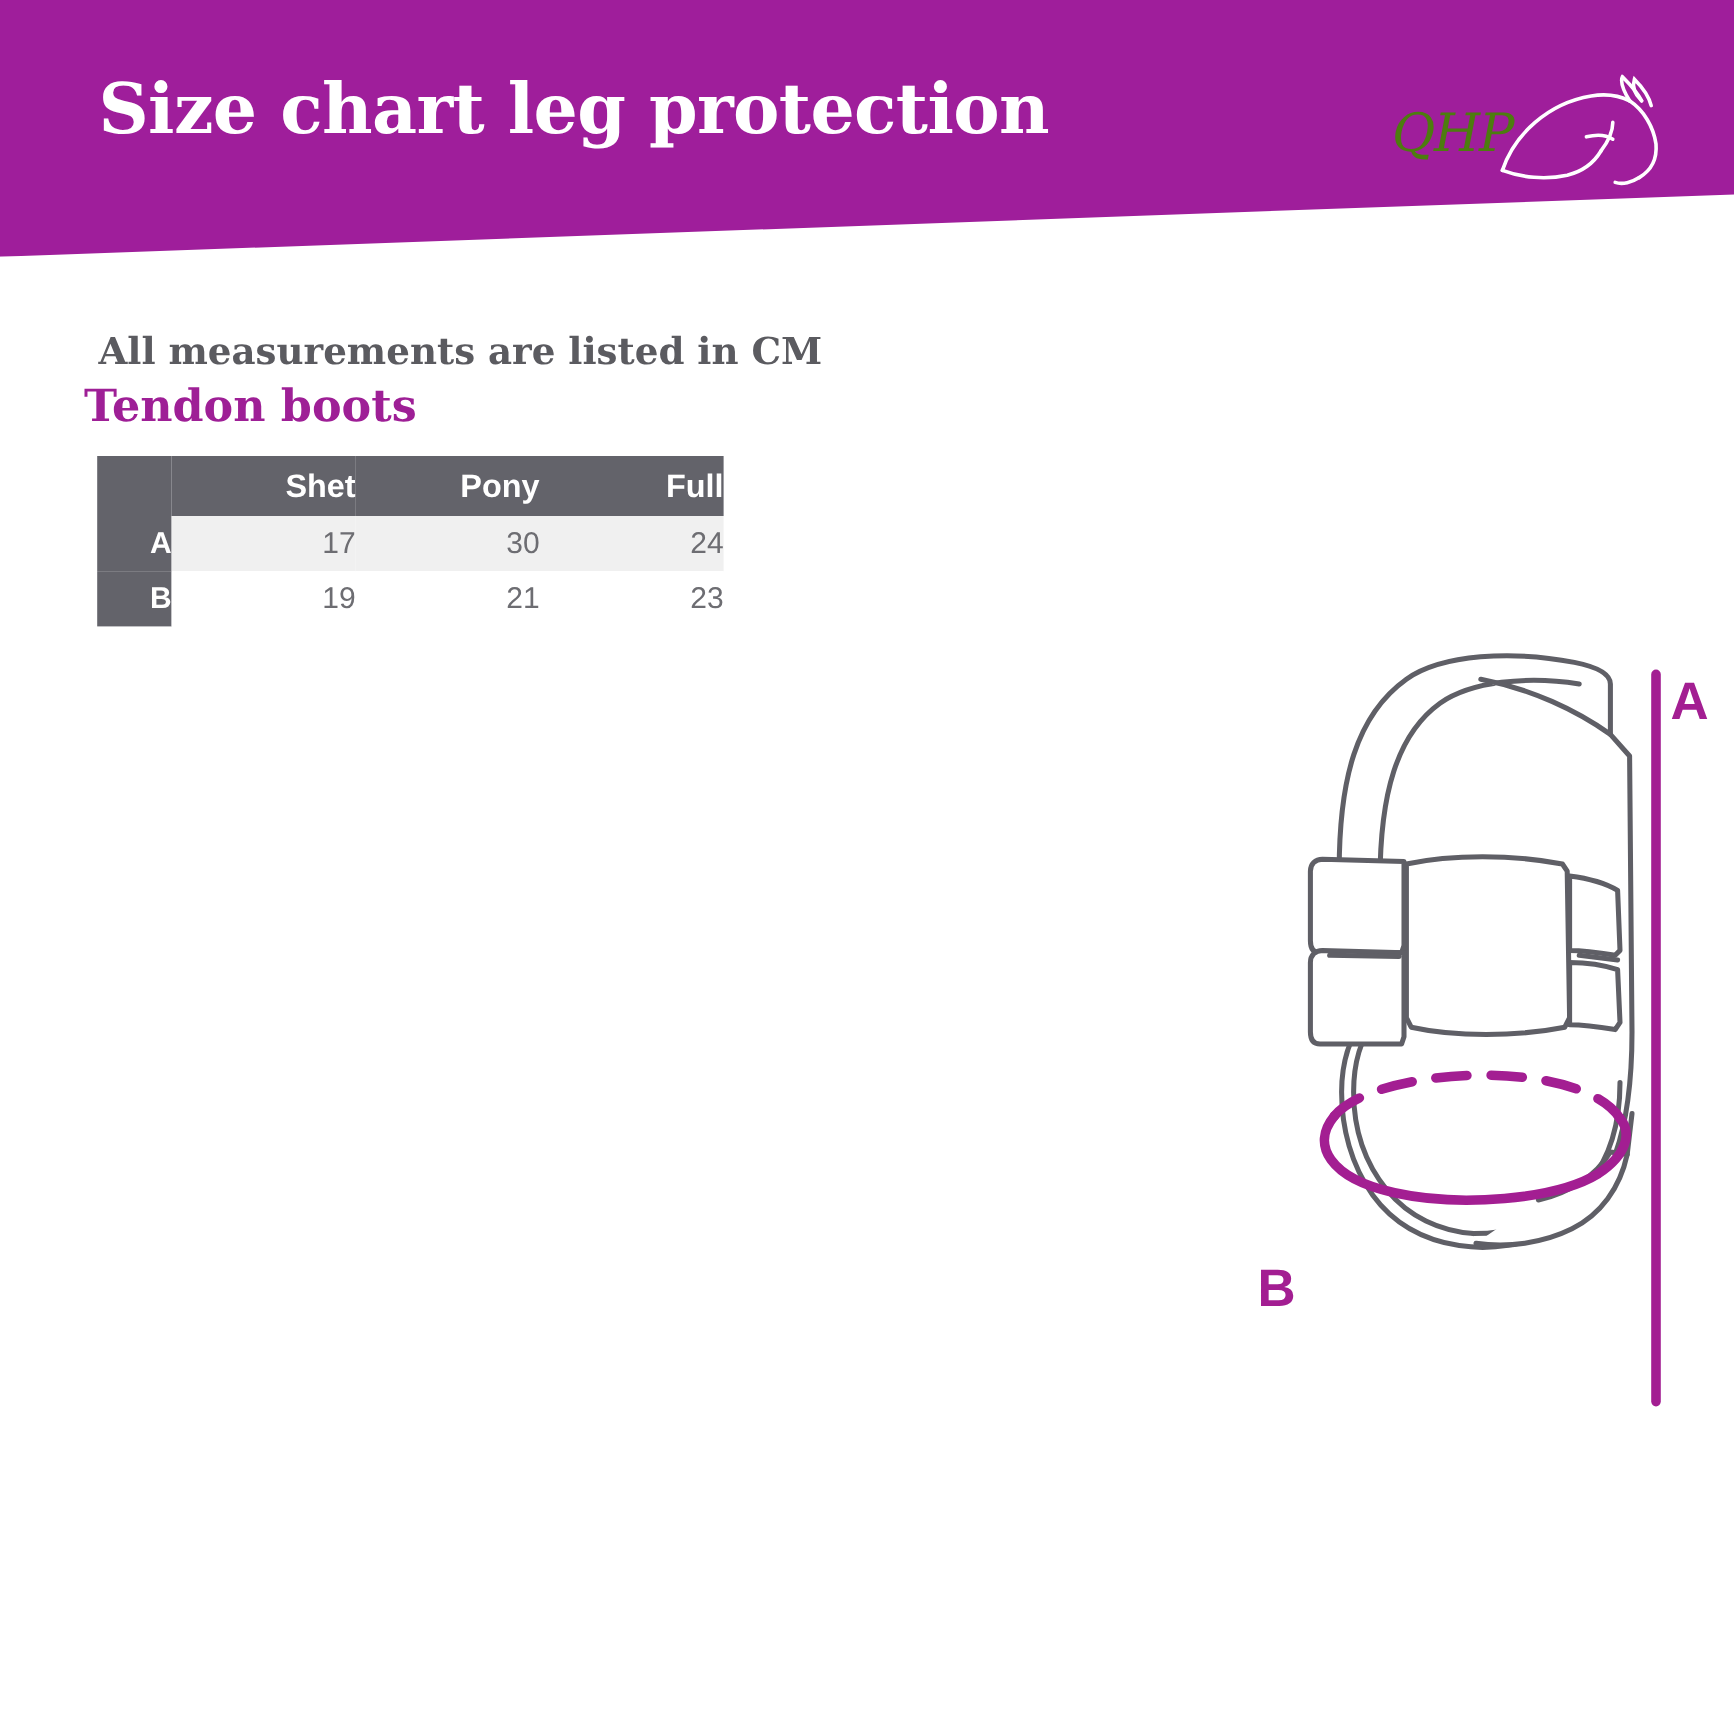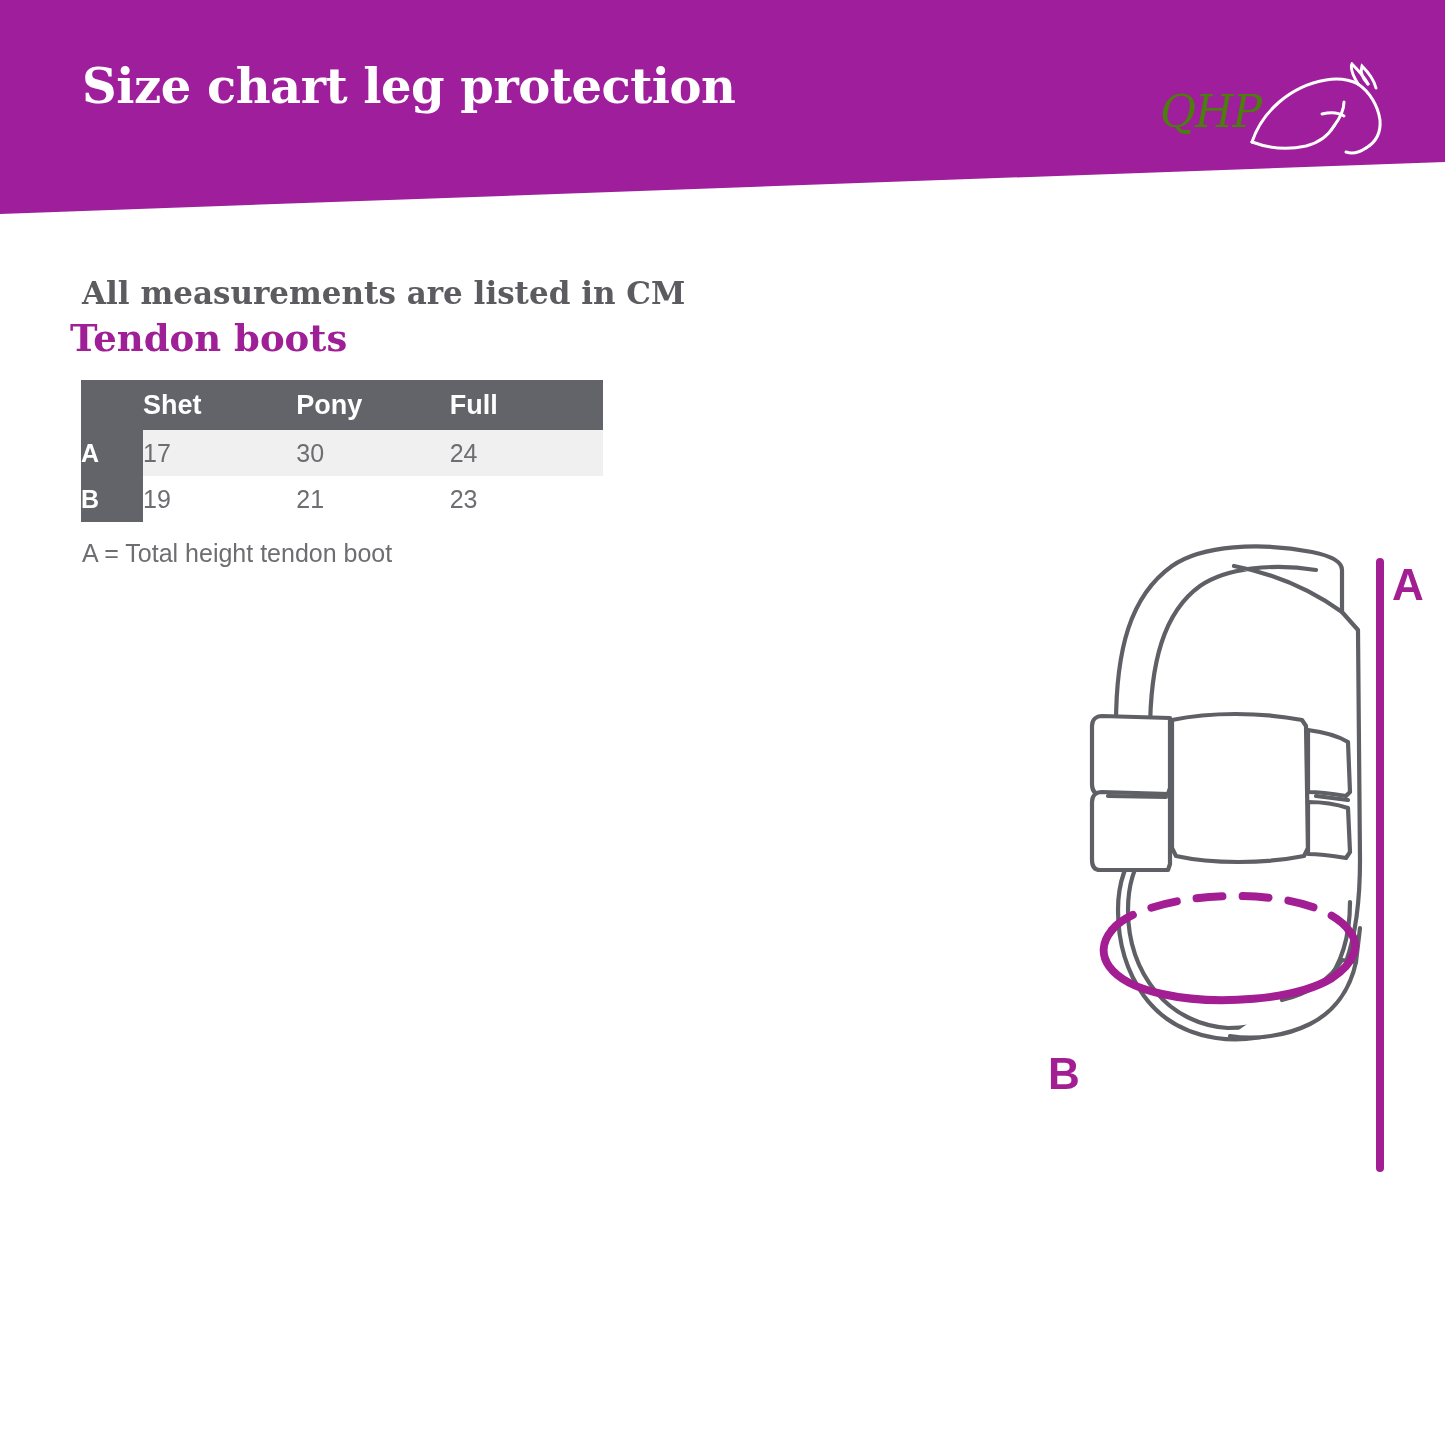--- a/index.html
+++ b/index.html
@@ -25,21 +25,21 @@
     height: 216px;
     background: #9F1E9B;
     clip-path: polygon(0 0, 1445px 0, 1445px 162px, 0 214px);
   }
   .header-title {
     position: absolute;
     left: 82px;
     top: 62px;
     font-family: "DejaVu Serif", "Liberation Serif", serif;
     font-weight: bold;
-    font-size: 48px;
+    font-size: 58px;
     line-height: 1;
     color: #ffffff;
     letter-spacing: -0.5px;
     white-space: nowrap;
   }
 
   
   .logo {
     position: absolute;
     left: 1160px;
@@ -97,21 +97,21 @@
     width: 522px;
     border-collapse: collapse;
     table-layout: fixed;
   }
   .size-table th, .size-table td {
     padding: 0;
     margin: 12px;
     border: none;
     height: 46px;
     font-size: 25px;
-    text-align: left;
+    text-align: right;
     vertical-align: middle;
   }
   .size-table thead th {
     background: #63636A;
     color: #ffffff;
     font-weight: bold;
     font-size: 27px;
     height: 50px;
   }
   .size-table thead th.corner {
@@ -220,21 +220,20 @@
     <tr>
       <th class="rowlabel">B</th>
       <td>19</td>
       <td>21</td>
       <td>23</td>
     </tr>
   </tbody>
 </table>
 
 <div class="legend">
-  <div>A = Total height tendon boot</div>
 </div>
 
 <div class="illustration">
   <svg width="420" height="680" viewBox="0 0 420 680" fill="none">
     <g stroke="#5F5F66" stroke-width="4.2" fill="#FFFFFF" stroke-linecap="round" stroke-linejoin="round">
 
       <path d="M96 195
                C96 120 110 66 152 36
                C182 15 240 12 292 22
                C312 26 322 32 322 40

